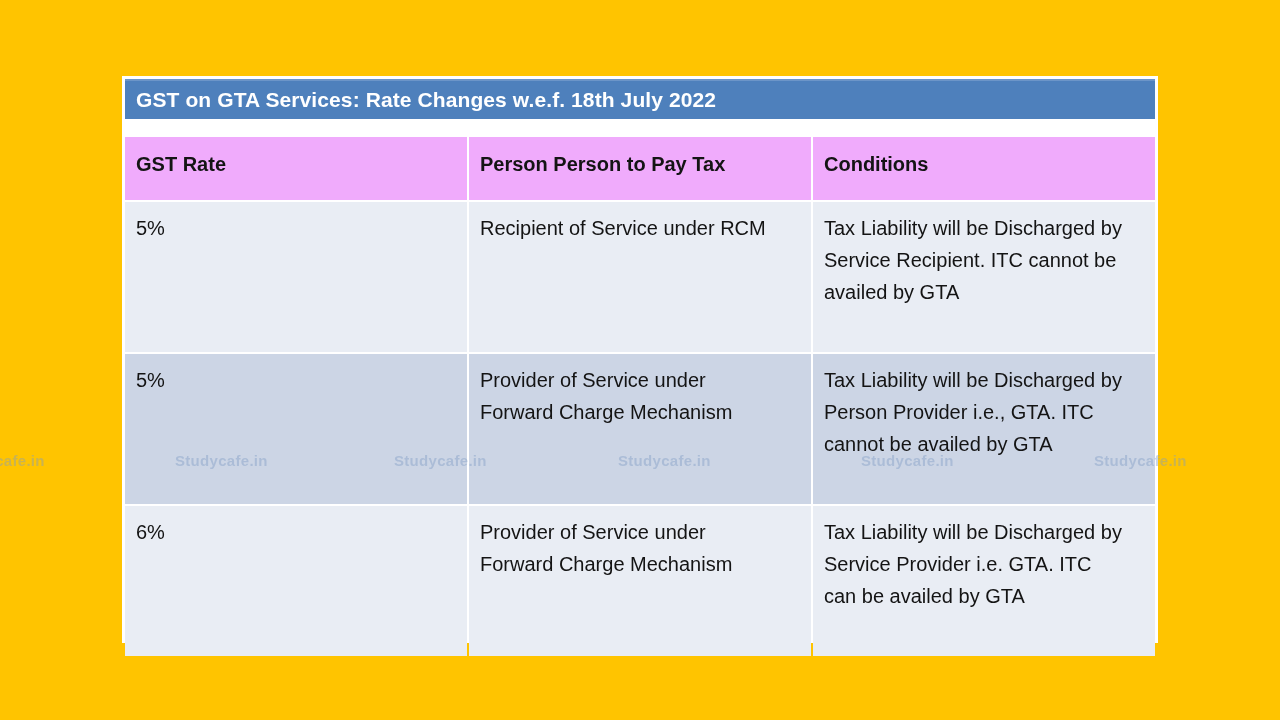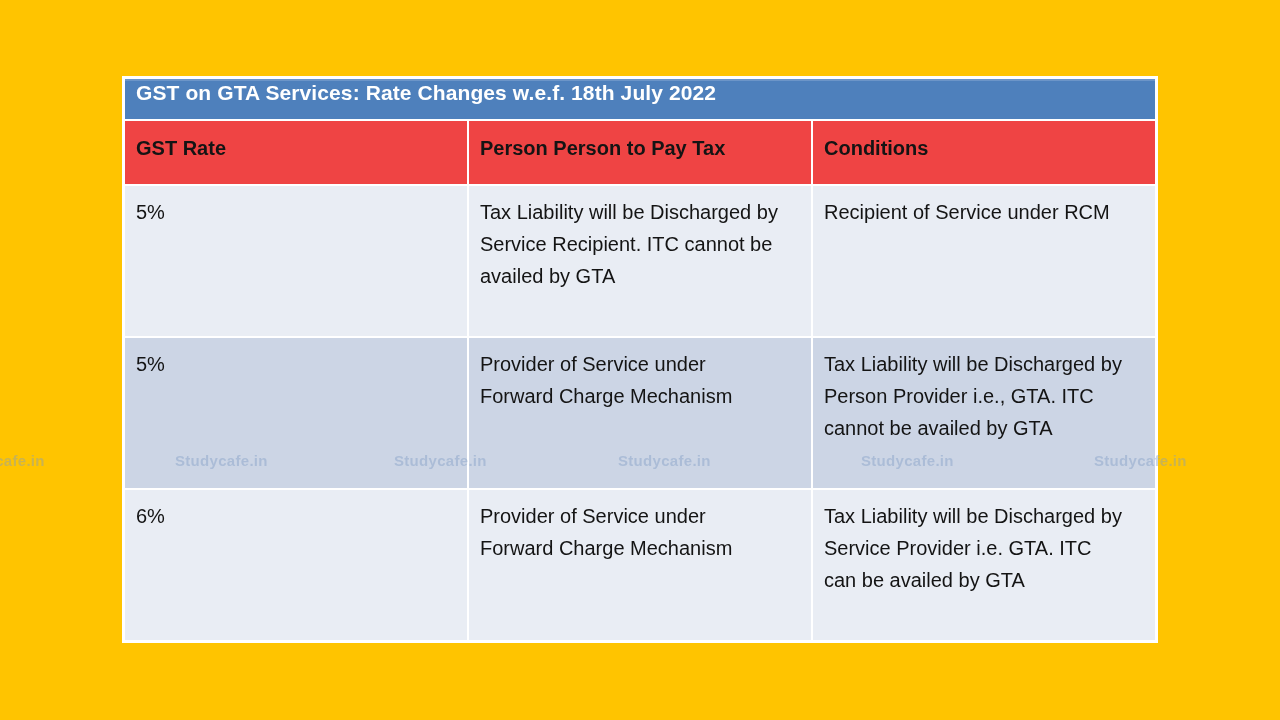--- a/index.html
+++ b/index.html
@@ -24,23 +24,23 @@
     background: #FFFFFF;
     padding: 3px;
     box-sizing: border-box;
   }
   .title-bar {
     height: 40px;
     background: #4E80BC;
     border-top: 2px solid #6C95C8;
     box-sizing: border-box;
     display: flex;
-    align-items: flex-start;
+    align-items: center;
     padding-left: 11px;
-    margin-bottom: 2px;
+    margin-bottom: 18px;
   }
   .title-bar .title-text {
     color: #FFFFFF;
     font-size: 21px;
     font-weight: bold;
     letter-spacing: 0.1px;
     white-space: nowrap;
   }
   .grid {
     display: grid;
@@ -48,21 +48,21 @@
     grid-template-rows: 63px 150px 150px 150px;
     gap: 2px;
   }
   .cell {
     box-sizing: border-box;
     padding: 10px 30px 8px 11px;
     font-size: 20px;
     line-height: 32px;
   }
   .cell.header {
-    background: #ef4444;
+    background: #f0abfc;
     font-weight: bold;
     padding-top: 11px;
   }
   .cell.row-light { background: #E9EDF4; }
   .cell.row-dark  { background: #CCD5E5; }
   .watermark {
     position: absolute;
     top: 452px;
     font-size: 15px;
     font-weight: bold;
@@ -83,22 +83,22 @@
     <span class="title-text">GST on GTA Services: Rate Changes w.e.f. 18th July 2022</span>
   </div>
 
   <div class="grid">
 
     <div class="cell header">GST Rate</div>
     <div class="cell header">Person Person to Pay Tax</div>
     <div class="cell header">Conditions</div>
 
     <div class="cell row-light">5%</div>
+    <div class="cell row-light">Recipient of Service under RCM</div>
     <div class="cell row-light">Tax Liability will be Discharged by Service Recipient. ITC cannot be availed by GTA</div>
-    <div class="cell row-light">Recipient of Service under RCM</div>
 
     <div class="cell row-dark">5%</div>
     <div class="cell row-dark">Provider of Service under Forward Charge Mechanism</div>
     <div class="cell row-dark">Tax Liability will be Discharged by Person Provider i.e., GTA. ITC cannot be availed by GTA</div>
 
     <div class="cell row-light">6%</div>
     <div class="cell row-light">Provider of Service under Forward Charge Mechanism</div>
     <div class="cell row-light">Tax Liability will be Discharged by Service Provider i.e. GTA. ITC can be availed by GTA</div>
   </div>
 

